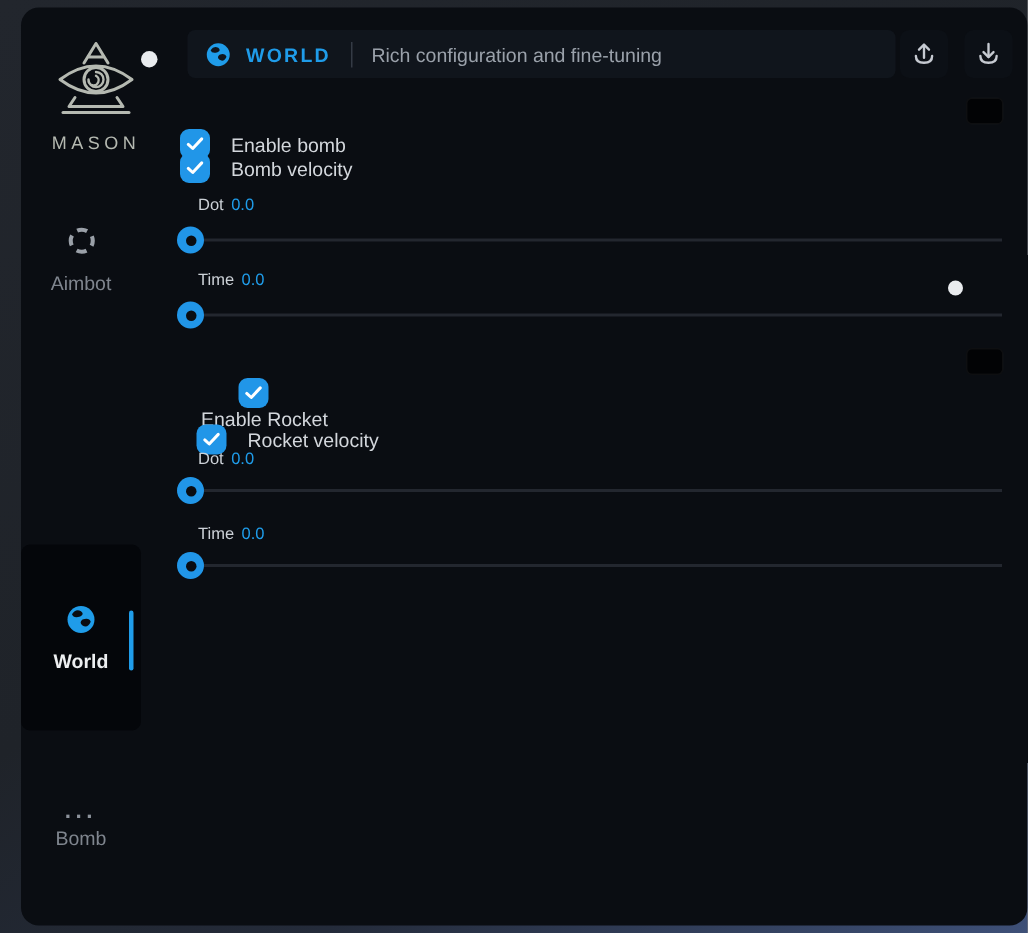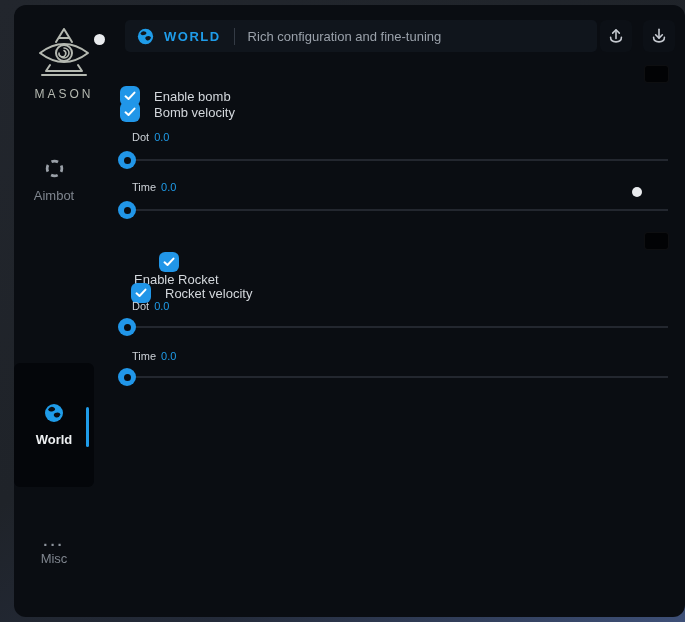--- a/index.html
+++ b/index.html
@@ -74,21 +74,21 @@
         <path d="M6,26 Q30,8 54,26 Q30,44 6,26 Z"></path>
         <circle cx="30" cy="26" r="8"></circle>
         <path d="M30,21 A5,5 0 1 1 25,26 A3.4,3.4 0 1 0 30,23.5" stroke-width="1.6"></path>
         <path d="M16,38 L12,44 L48,44 L44,38"></path>
         <path d="M8,48 L52,48"></path>
       </svg>
     </span>
     <div class="brand-name">MASON</div>
   </div>
 
-  <div class="side-item" style="top:153px;">
+  <div class="side-item" style="top:145px;">
     <span>
       <svg width="21" height="21" viewBox="0 0 20 20">
         <circle cx="10" cy="10" r="7" fill="none" stroke="#9aa0a8" stroke-width="2.6" stroke-dasharray="6.5 4.5" stroke-dashoffset="3.2"></circle>
       </svg>
     </span>
     <div class="lbl">Aimbot</div>
   </div>
 
 
   <div class="side-item active-block">
@@ -97,21 +97,21 @@
         <circle cx="10" cy="10" r="9" fill="#1f9ce9"></circle>
         <path d="M4,6.5 Q6.5,2.5 10,4.5 Q12.5,6.5 9.5,8 Q5,9.5 4,6.5 Z M11,10 Q15.5,8.5 16.5,11.5 Q14.5,16 11,14 Q8.5,12 11,10 Z" fill="#0a0d12"></path>
       </svg>
     </span>
     <div class="lbl">World</div>
     <div class="active-bar"></div>
   </div>
 
   <div class="side-item" style="top:531px;">
     <div class="ellipsis">...</div>
-    <div class="lbl">Misc</div>
+    <div class="lbl">Bomb</div>
   </div>
 
   <div class="header">
     <span style="display:flex;">
       <svg width="17" height="17" viewBox="0 0 20 20">
         <circle cx="10" cy="10" r="9" fill="#1f9ce9"></circle>
         <path d="M4,6.5 Q6.5,2.5 10,4.5 Q12.5,6.5 9.5,8 Q5,9.5 4,6.5 Z M11,10 Q15.5,8.5 16.5,11.5 Q14.5,16 11,14 Q8.5,12 11,10 Z" fill="#10151c"></path>
       </svg>
     </span>
     <span class="header-title">WORLD</span>

